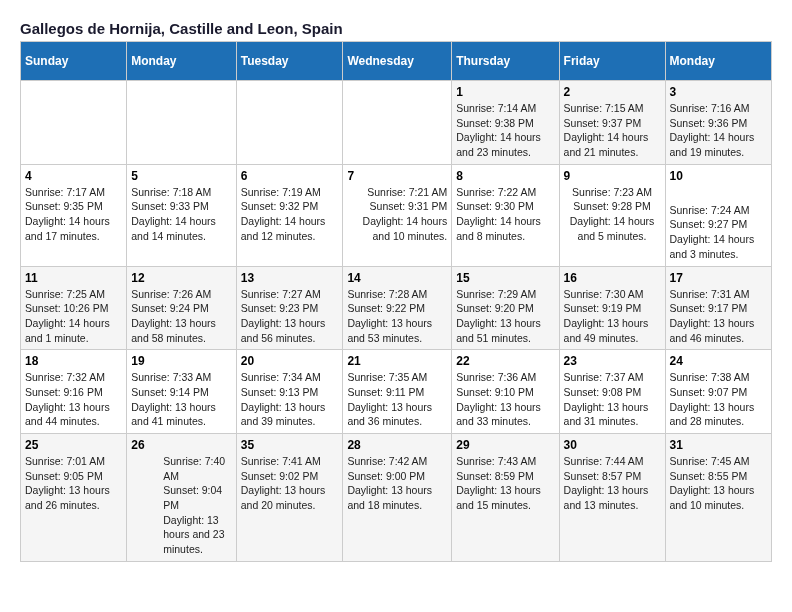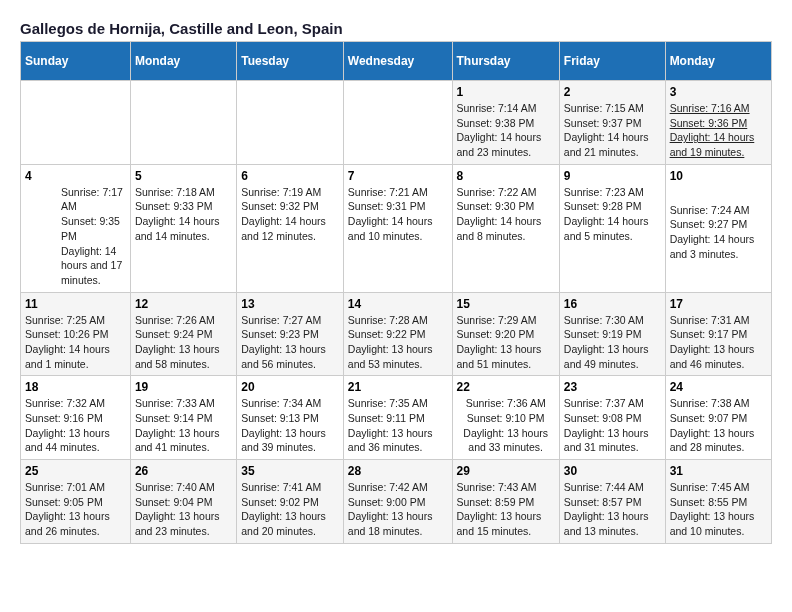--- a/index.html
+++ b/index.html
@@ -110,59 +110,59 @@
 Daylight: 14 hours and 23 minutes.</div>
         </td>
         <td>
           <div class="day-num">2</div>
           <div class="day-info" style="white-space: pre-line;">Sunrise: 7:15 AM
 Sunset: 9:37 PM
 Daylight: 14 hours and 21 minutes.</div>
         </td>
         <td>
           <div class="day-num">3</div>
-          <div class="day-info" style="white-space: pre-line; text-decoration: underline;">Sunrise: 7:16 AM
+          <div class="day-info" style="white-space: pre-line;">Sunrise: 7:16 AM
 Sunset: 9:36 PM
 Daylight: 14 hours and 19 minutes.</div>
         </td>
       </tr>
       <tr>
         <td>
           <div class="day-num">4</div>
-          <div class="day-info" style="white-space: pre-line; margin-left: 36px;">Sunrise: 7:17 AM
+          <div class="day-info" style="white-space: pre-line;">Sunrise: 7:17 AM
 Sunset: 9:35 PM
 Daylight: 14 hours and 17 minutes.</div>
         </td>
         <td>
           <div class="day-num">5</div>
           <div class="day-info" style="white-space: pre-line;">Sunrise: 7:18 AM
 Sunset: 9:33 PM
 Daylight: 14 hours and 14 minutes.</div>
         </td>
         <td>
           <div class="day-num">6</div>
           <div class="day-info" style="white-space: pre-line;">Sunrise: 7:19 AM
 Sunset: 9:32 PM
 Daylight: 14 hours and 12 minutes.</div>
         </td>
         <td>
           <div class="day-num">7</div>
-          <div class="day-info" style="white-space: pre-line;">Sunrise: 7:21 AM
+          <div class="day-info" style="white-space: pre-line; text-align: right;">Sunrise: 7:21 AM
 Sunset: 9:31 PM
 Daylight: 14 hours and 10 minutes.</div>
         </td>
         <td>
           <div class="day-num">8</div>
           <div class="day-info" style="white-space: pre-line;">Sunrise: 7:22 AM
 Sunset: 9:30 PM
 Daylight: 14 hours and 8 minutes.</div>
         </td>
         <td>
           <div class="day-num">9</div>
-          <div class="day-info" style="white-space: pre-line;">Sunrise: 7:23 AM
+          <div class="day-info" style="white-space: pre-line; text-align: center;">Sunrise: 7:23 AM
 Sunset: 9:28 PM
 Daylight: 14 hours and 5 minutes.</div>
         </td>
         <td>
           <div class="day-num">10</div>
           <div class="day-info" style="white-space: pre-line; margin-top: 20px;">Sunrise: 7:24 AM
 Sunset: 9:27 PM
 Daylight: 14 hours and 3 minutes.</div>
         </td>
       </tr>
@@ -230,21 +230,21 @@
 Daylight: 13 hours and 39 minutes.</div>
         </td>
         <td>
           <div class="day-num">21</div>
           <div class="day-info" style="white-space: pre-line;">Sunrise: 7:35 AM
 Sunset: 9:11 PM
 Daylight: 13 hours and 36 minutes.</div>
         </td>
         <td>
           <div class="day-num">22</div>
-          <div class="day-info" style="white-space: pre-line; text-align: center;">Sunrise: 7:36 AM
+          <div class="day-info" style="white-space: pre-line;">Sunrise: 7:36 AM
 Sunset: 9:10 PM
 Daylight: 13 hours and 33 minutes.</div>
         </td>
         <td>
           <div class="day-num">23</div>
           <div class="day-info" style="white-space: pre-line;">Sunrise: 7:37 AM
 Sunset: 9:08 PM
 Daylight: 13 hours and 31 minutes.</div>
         </td>
         <td>
@@ -256,21 +256,21 @@
       </tr>
       <tr>
         <td>
           <div class="day-num">25</div>
           <div class="day-info" style="white-space: pre-line;">Sunrise: 7:01 AM
 Sunset: 9:05 PM
 Daylight: 13 hours and 26 minutes.</div>
         </td>
         <td>
           <div class="day-num">26</div>
-          <div class="day-info" style="white-space: pre-line;">Sunrise: 7:40 AM
+          <div class="day-info" style="white-space: pre-line; margin-left: 32px;">Sunrise: 7:40 AM
 Sunset: 9:04 PM
 Daylight: 13 hours and 23 minutes.</div>
         </td>
         <td>
           <div class="day-num">35</div>
           <div class="day-info" style="white-space: pre-line;">Sunrise: 7:41 AM
 Sunset: 9:02 PM
 Daylight: 13 hours and 20 minutes.</div>
         </td>
         <td>

